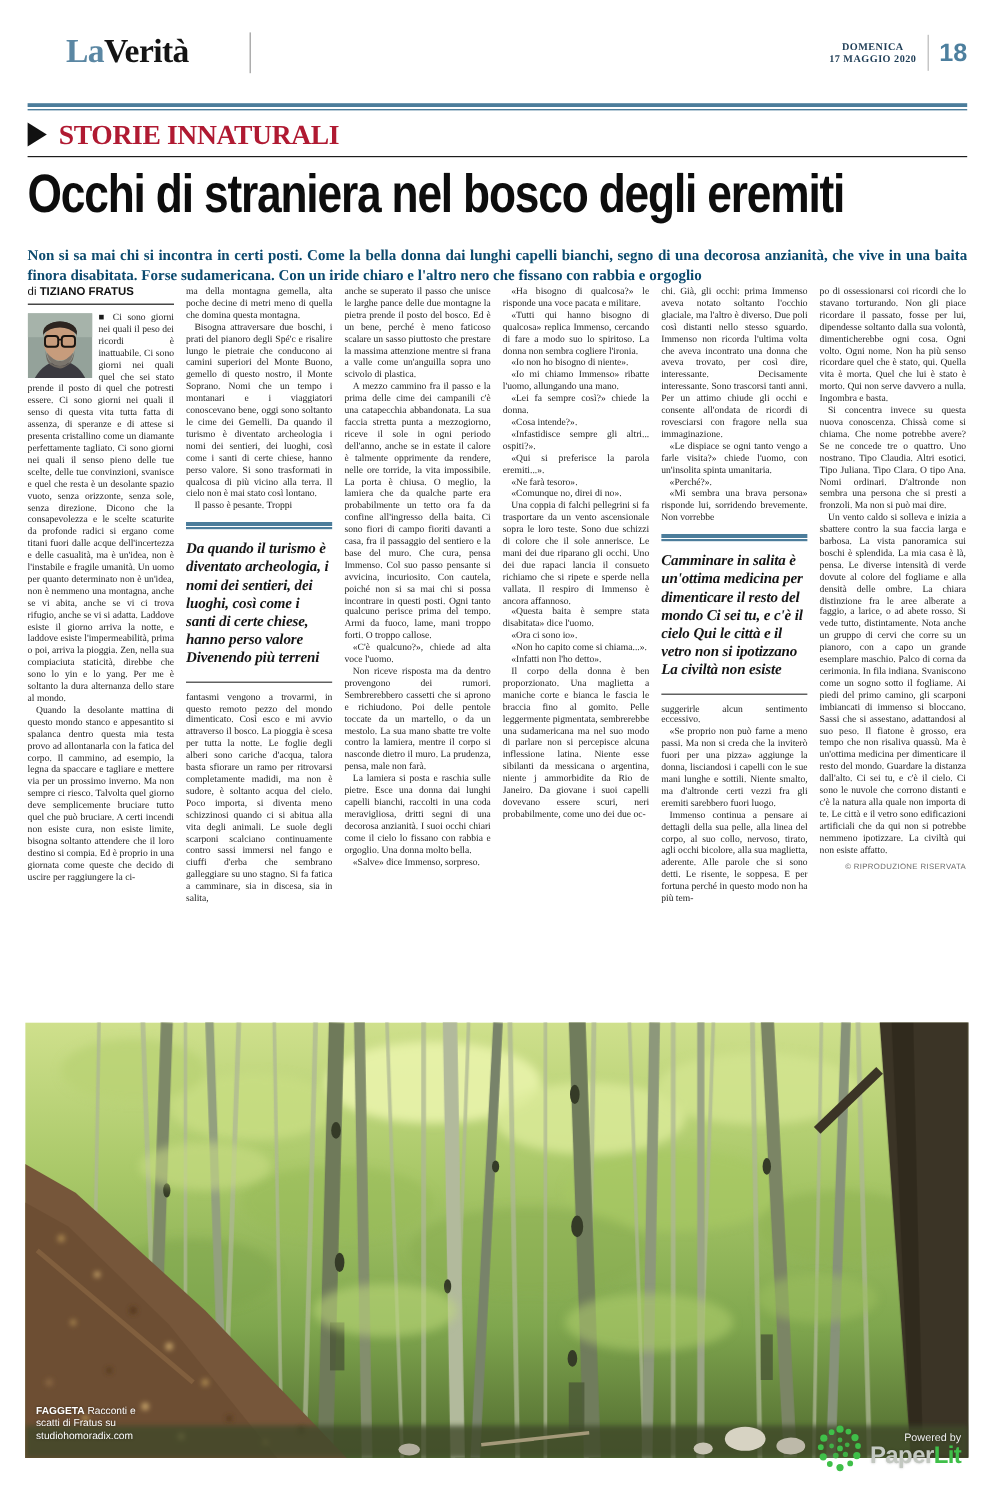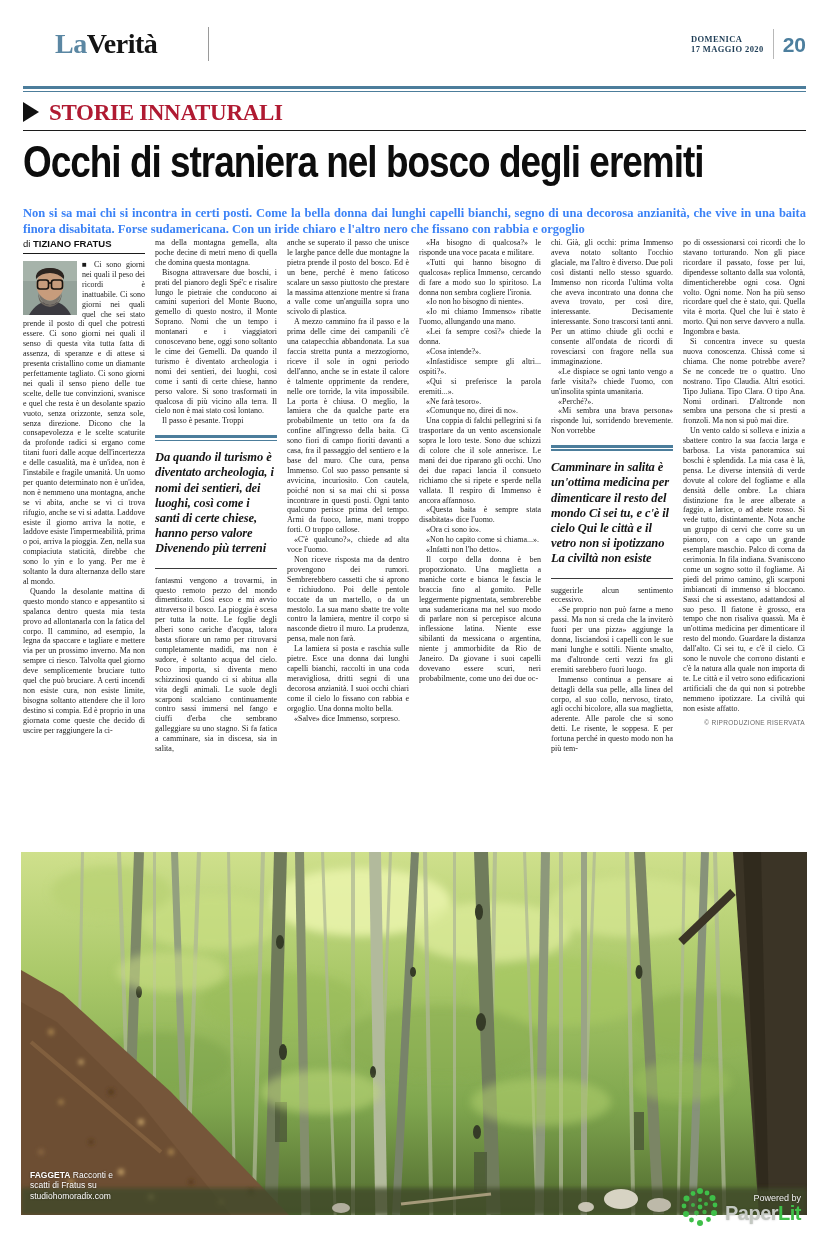--- a/index.html
+++ b/index.html
@@ -6,40 +6,40 @@
   .page{position:relative;width:828px;height:1238px;background:#fff;overflow:hidden;
         font-family:"Liberation Serif",serif;color:#1a1a1a;}
 
   
   .masthead{position:absolute;top:26px;left:23px;right:22px;height:36px;display:flex;align-items:center;}
   .logo-box{width:185px;height:34px;border-right:1px solid #9a9a9a;display:flex;align-items:center;}
   .logo{font:700 28px/1 "Liberation Serif",serif;letter-spacing:-0.5px;margin-left:32px;}
   .logo .la{color:#5b87a3;}
   .logo .verita{color:#141414;}
   .mast-spacer{flex:1;}
-  .dateblock{text-align:left;font:700 8.5px/10px "Liberation Serif",serif;color:#1d3c55;letter-spacing:.4px;padding-right:9px;}
+  .dateblock{text-align:center;font:700 8.5px/10px "Liberation Serif",serif;color:#1d3c55;letter-spacing:.4px;padding-right:9px;}
   .mast-sep{width:1px;height:30px;background:#b8b8b8;}
   .pagenum{font:700 21px/1 "Liberation Sans",sans-serif;color:#4d7f9e;padding-left:9px;}
 
   .double-rule{position:absolute;top:86px;left:23px;right:22px;height:6px;
     background:linear-gradient(to bottom,#4c7d9b 0,#4c7d9b 3px,#ffffff 3px,#ffffff 4.5px,#4c7d9b 4.5px,#4c7d9b 6px);}
 
   
   .section-row{position:absolute;top:99px;left:23px;right:22px;height:26px;display:flex;align-items:center;gap:10px;}
   .tri{width:0;height:0;border-left:16px solid #111;border-top:10px solid transparent;border-bottom:10px solid transparent;}
   .section-title{font:700 23px/1 "Liberation Serif",serif;color:#b01a32;letter-spacing:-0.3px;}
   .black-rule{position:absolute;top:130px;left:23px;right:22px;height:1px;background:#1c1c1c;}
 
   
   .headline{position:absolute;top:139px;left:23px;right:22px;height:48px;overflow:visible;}
   .headline-inner{display:inline-block;white-space:nowrap;
     font:900 45px/1 "Liberation Sans",sans-serif;letter-spacing:-1.2px;color:#0d0d0d;
     transform:scaleX(0.82);transform-origin:0 60%;}
   .deck{position:absolute;top:192px;left:23px;right:22px;
-    font:700 12.5px/16.5px "Liberation Serif",serif;color:#3b82f6;text-align:justify;}
+    font:700 12.5px/16.5px "Liberation Serif",serif;color:#0c4a6e;text-align:justify;}
 
   
   .columns{position:absolute;top:238px;left:23px;right:23px;height:612px;display:flex;gap:10px;}
   .col{width:122px;min-width:122px;overflow:hidden;}
   .colbody{text-align:justify;}
   .colbody p{margin:0;text-indent:7px;font:400 8px/9.9px "Liberation Serif",serif;color:#1b1b1b;}
   .colbody p.flush{text-indent:0;}
 
   .byline{font:400 9.5px/11px "Liberation Sans",sans-serif;color:#111;
     border-bottom:1px solid #1a1a1a;padding-bottom:4px;margin-bottom:6px;}
@@ -79,21 +79,21 @@
       <div class="logo">
         <span class="la">La</span><span class="verita">Verità</span>
       </div>
     </div>
     <div class="mast-spacer"></div>
     <div class="dateblock">
       <div>DOMENICA</div>
       <div>17 MAGGIO 2020</div>
     </div>
     <div class="mast-sep"></div>
-    <div class="pagenum">20</div>
+    <div class="pagenum">18</div>
   </header>
 
   <div class="double-rule"></div>
 
   <div class="section-row">
     <span class="tri"></span>
     <span class="section-title">STORIE INNATURALI</span>
   </div>
   <div class="black-rule"></div>
 

